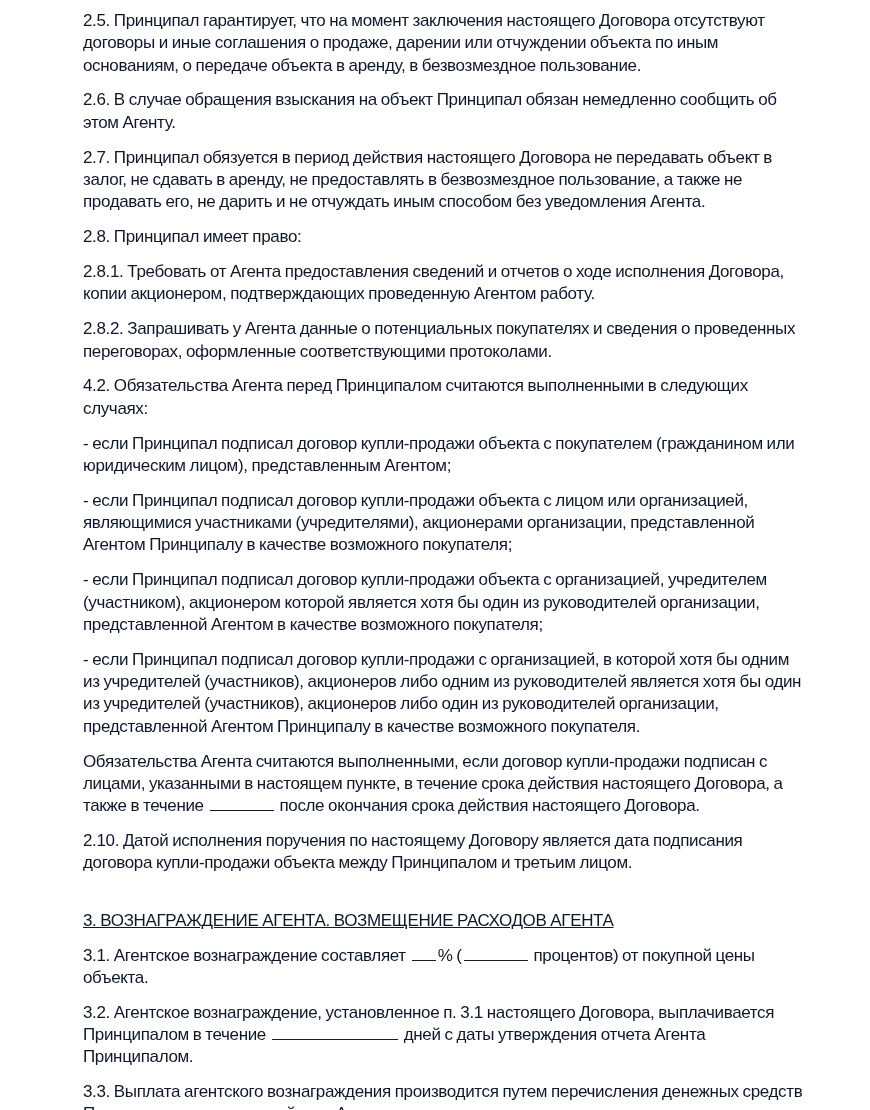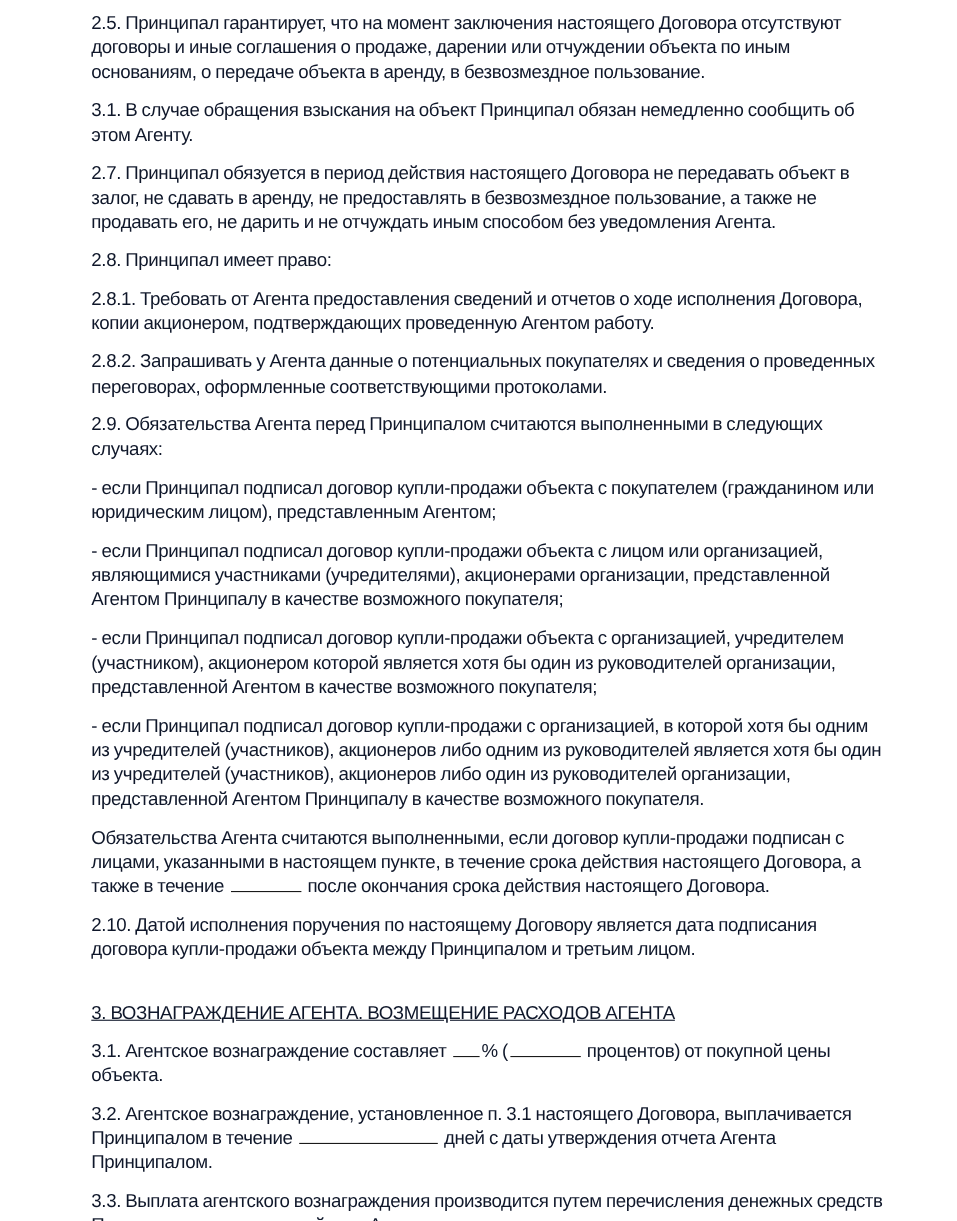--- a/index.html
+++ b/index.html
@@ -41,26 +41,26 @@
   }
   .blank.short { width: 24px; }
   .blank.mid { width: 64px; }
   .blank.long { width: 126px; }
 </style>
 </head>
 <body>
 
 <div class="page">
   <p class="para">2.5. Принципал гарантирует, что на момент заключения настоящего Договора отсутствуют договоры и иные соглашения о продаже, дарении или отчуждении объекта по иным основаниям, о передаче объекта в аренду, в безвозмездное пользование.</p>
-  <p class="para">3.1. В случае обращения взыскания на объект Принципал обязан немедленно сообщить об этом Агенту.</p>
+  <p class="para">2.6. В случае обращения взыскания на объект Принципал обязан немедленно сообщить об этом Агенту.</p>
   <p class="para">2.7. Принципал обязуется в период действия настоящего Договора не передавать объект в залог, не сдавать в аренду, не предоставлять в безвозмездное пользование, а также не продавать его, не дарить и не отчуждать иным способом без уведомления Агента.</p>
   <p class="para">2.8. Принципал имеет право:</p>
   <p class="para">2.8.1. Требовать от Агента предоставления сведений и отчетов о ходе исполнения Договора, копии акционером, подтверждающих проведенную Агентом работу.</p>
   <p class="para">2.8.2. Запрашивать у Агента данные о потенциальных покупателях и сведения о проведенных переговорах, оформленные соответствующими протоколами.</p>
-  <p class="para">2.9. Обязательства Агента перед Принципалом считаются выполненными в следующих случаях:</p>
+  <p class="para">4.2. Обязательства Агента перед Принципалом считаются выполненными в следующих случаях:</p>
   <p class="para">- если Принципал подписал договор купли-продажи объекта с покупателем (гражданином или юридическим лицом), представленным Агентом;</p>
   <p class="para">- если Принципал подписал договор купли-продажи объекта с лицом или организацией, являющимися участниками (учредителями), акционерами организации, представленной Агентом Принципалу в качестве возможного покупателя;</p>
   <p class="para">- если Принципал подписал договор купли-продажи объекта с организацией, учредителем (участником), акционером которой является хотя бы один из руководителей организации, представленной Агентом в качестве возможного покупателя;</p>
   <p class="para">- если Принципал подписал договор купли-продажи с организацией, в которой хотя бы одним из учредителей (участников), акционеров либо одним из руководителей является хотя бы один из учредителей (участников), акционеров либо один из руководителей организации, представленной Агентом Принципалу в качестве возможного покупателя.</p>
 
   <p class="para"><span>Обязательства Агента считаются выполненными, если договор купли-продажи подписан с лицами, указанными в настоящем пункте, в течение срока действия настоящего Договора, а также в течение</span> <span class="blank mid"></span> <span>после окончания срока действия настоящего Договора.</span></p>
 
   <p class="para">2.10. Датой исполнения поручения по настоящему Договору является дата подписания договора купли-продажи объекта между Принципалом и третьим лицом.</p>
 
   <p class="heading">3. ВОЗНАГРАЖДЕНИЕ АГЕНТА. ВОЗМЕЩЕНИЕ РАСХОДОВ АГЕНТА</p>

